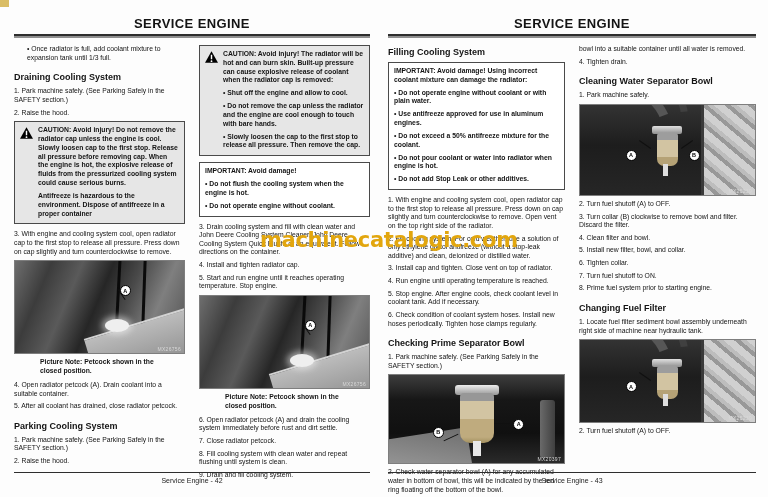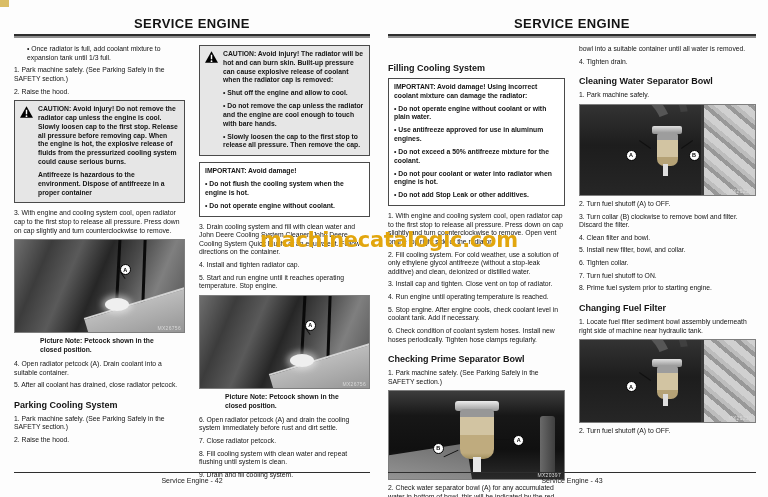--- a/index.html
+++ b/index.html
@@ -8,21 +8,21 @@
   .page{position:absolute;top:16px;height:468px;}
   #page-42{left:14px;width:356px;}
   #page-43{left:388px;width:368px;}
   .page-title{text-align:center;font-weight:bold;font-size:13px;letter-spacing:.4px;margin:0 0 3px;}
   .title-bar{height:4px;background:linear-gradient(#2e2e2e 45%,#8f8f8f 45%);}
   .cols{display:flex;gap:14px;margin-top:7px;}
   .col{flex:1;min-width:0;}
   .p{font-size:6.8px;line-height:1.27;margin:0 0 4px;}
   .indent{padding-left:13px;}
   .h{font-size:9px;font-weight:bold;margin:10px 0 5px;}
-  .h.first{margin-top:18px;}
+  .h.first{margin-top:2px;}
   .note{font-size:6.8px;font-weight:bold;line-height:1.3;margin:0 0 5px;padding-left:26px;padding-right:8px;}
   .box{border:1px solid #4a4a4a;margin:3px 0 6px;padding:4px 5px;}
   .box.gray{background:#e6e6e6;}
   .box.white{background:#ffffff;}
   .bp{font-size:6.8px;font-weight:bold;line-height:1.3;margin:0 0 4px;}
   .bp:last-child{margin-bottom:1px;}
   .box-flex{display:flex;gap:4px;}
   .warn{flex:0 0 14px;padding-top:1px;}
   .photo{position:relative;height:92px;margin:3px 0 4px;border:1px solid #7e7e7e;overflow:hidden;background:#2b2b2b;}
   .photo.engine{background:linear-gradient(113deg,#6e6e6e 0%,#3c3c3c 18%,#5a5a5a 33%,#262626 48%,#4a4a4a 62%,#7f7f7f 78%,#4e4e4e 100%);}
@@ -67,20 +67,21 @@
 <body>
 
 <div class="scan-artifact"></div>
 
 <div class="page" id="page-42">
   <div class="page-title">SERVICE ENGINE</div>
   <div class="title-bar"></div>
   <div class="cols">
     <div class="col">
       <p class="p indent">•   Once radiator is full, add coolant mixture to expansion tank until 1/3 full.</p>
+      <div class="h">Draining Cooling System</div>
       <p class="p">1. Park machine safely. (See Parking Safely in the SAFETY section.)</p>
       <p class="p">2. Raise the hood.</p>
       <div class="box gray">
         <div class="box-flex">
           <span class="warn">
             <svg width="13" height="12" viewBox="0 0 20 18">
                 <path d="M10 0 L20 18 L0 18 Z" fill="#000"></path>
                 <rect x="8.9" y="5.5" width="2.2" height="7" fill="#fff"></rect>
                 <circle cx="10" cy="15.4" r="1.4" fill="#fff"></circle>
               </svg>

